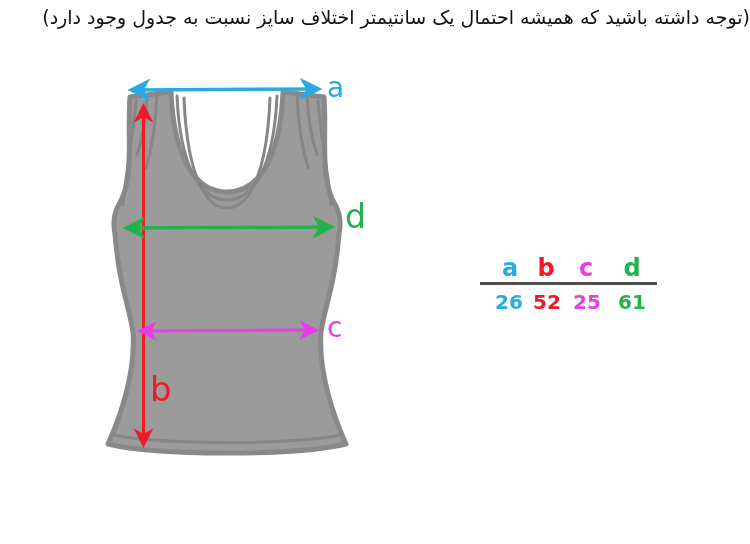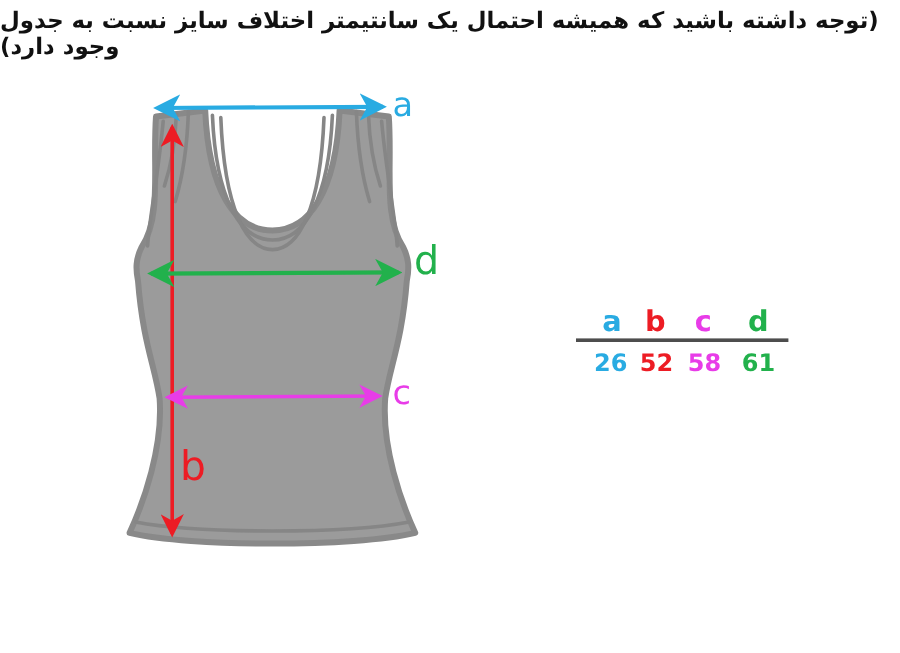--- a/index.html
+++ b/index.html
@@ -9,25 +9,25 @@
     height: 544px;
     background: #ffffff;
     overflow: hidden;
     font-family: "DejaVu Sans", "Liberation Sans", sans-serif;
   }
   .note {
     position: absolute;
     top: 6px;
     left: 0;
     width: 750px;
-    text-align: left;
+    text-align: right;
     direction: rtl;
     unicode-bidi: embed;
     font-size: 19px;
-    font-weight: bold;
+    font-weight: normal;
     color: #111111;
     letter-spacing: 0;
   }
   svg.diagram { position: absolute; left: 0; top: 0; }
   .shirt-body { fill: #9B9B9B; stroke: #898989; stroke-width: 5; stroke-linejoin: round; }
   .shirt-trim { fill: none; stroke: #868686; stroke-width: 3; stroke-linecap: round; }
   .lbl { position: absolute; line-height: 1; font-weight: normal; }
   .lbl-a { left: 327px; top: 74px;  font-size: 28px; color: #29ABE2; }
   .lbl-b { left: 150px; top: 372px; font-size: 34px; color: #ED1C24; }
   .lbl-c { left: 327px; top: 314px; font-size: 28px; color: #E83CE8; }
@@ -105,17 +105,17 @@
   <span class="lbl lbl-d">d</span>
 
   <div class="size-table">
     <span class="cell hdr col-a h-a">a</span>
     <span class="cell hdr col-b h-b">b</span>
     <span class="cell hdr col-c h-c">c</span>
     <span class="cell hdr col-d h-d">d</span>
     <div class="rule"></div>
     <span class="cell val col-a v-a">26</span>
     <span class="cell val col-b v-b">52</span>
-    <span class="cell val col-c v-c">58</span>
+    <span class="cell val col-c v-c">25</span>
     <span class="cell val col-d v-d">61</span>
   </div>
 
 </div>
 
 </body></html>

